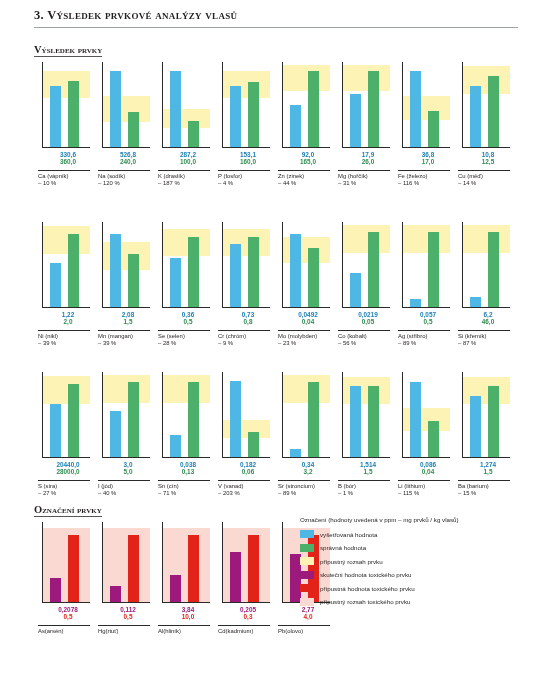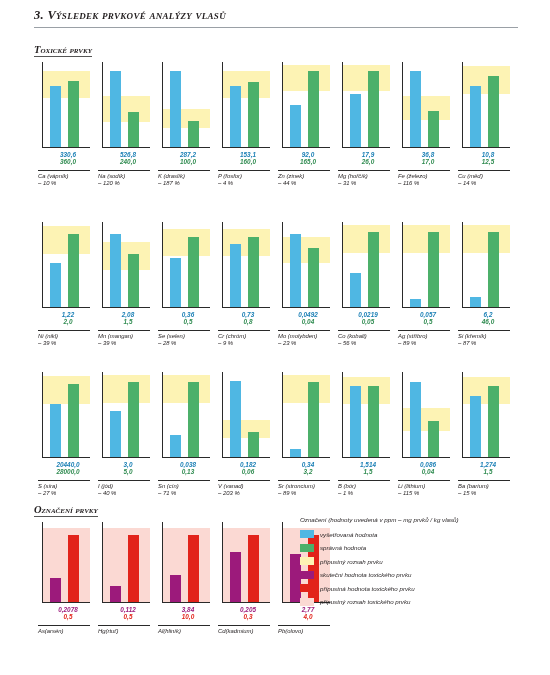--- a/index.html
+++ b/index.html
@@ -3,21 +3,21 @@
 <meta charset="utf-8">
 <style>
   html,body{margin:0;padding:0;}
   body{
     width:550px;height:675px;
     background:#ffffff;
     font-family:"Liberation Sans", sans-serif;
     color:#231f20;
     overflow:hidden;
   }
-  .page{position:relative;width:494px;height:675px;padding:8px;box-sizing:border-box;font-style:italic;}
+  .page{position:relative;width:494px;height:675px;padding:8px;box-sizing:border-box;}
 
   .title{
     position:absolute;left:34px;top:8px;
     font-family:"Liberation Serif", serif;
     font-variant:small-caps;
     font-weight:bold;
     font-size:12.5px;
     letter-spacing:.3px;
     color:#231f20;
   }
@@ -86,21 +86,21 @@
   .legend-label{font-size:6.2px;color:#231f20;}
 </style>
 </head>
 <body>
 
 <div class="page">
 
   <div class="title">3. Výsledek prvkové analýzy vlasů</div>
   <div class="title-rule"></div>
 
-  <div class="section-head" style="left:34px;top:44px;">Toxické prvky</div>
+  <div class="section-head" style="left:34px;top:44px;">Výsledek prvky</div>
 
   <div class="grid" id="trace-row-1" style="left:38px;top:62px;">
       <div class="cell">
         <div class="chart">
           <div class="band" style="top:10%;height:32%;"></div>
           <div class="bar b1" style="height:72%;"></div>
           <div class="bar b2" style="height:78%;"></div>
         </div>
         <div class="vals">
           <div class="v1">330,6</div>

